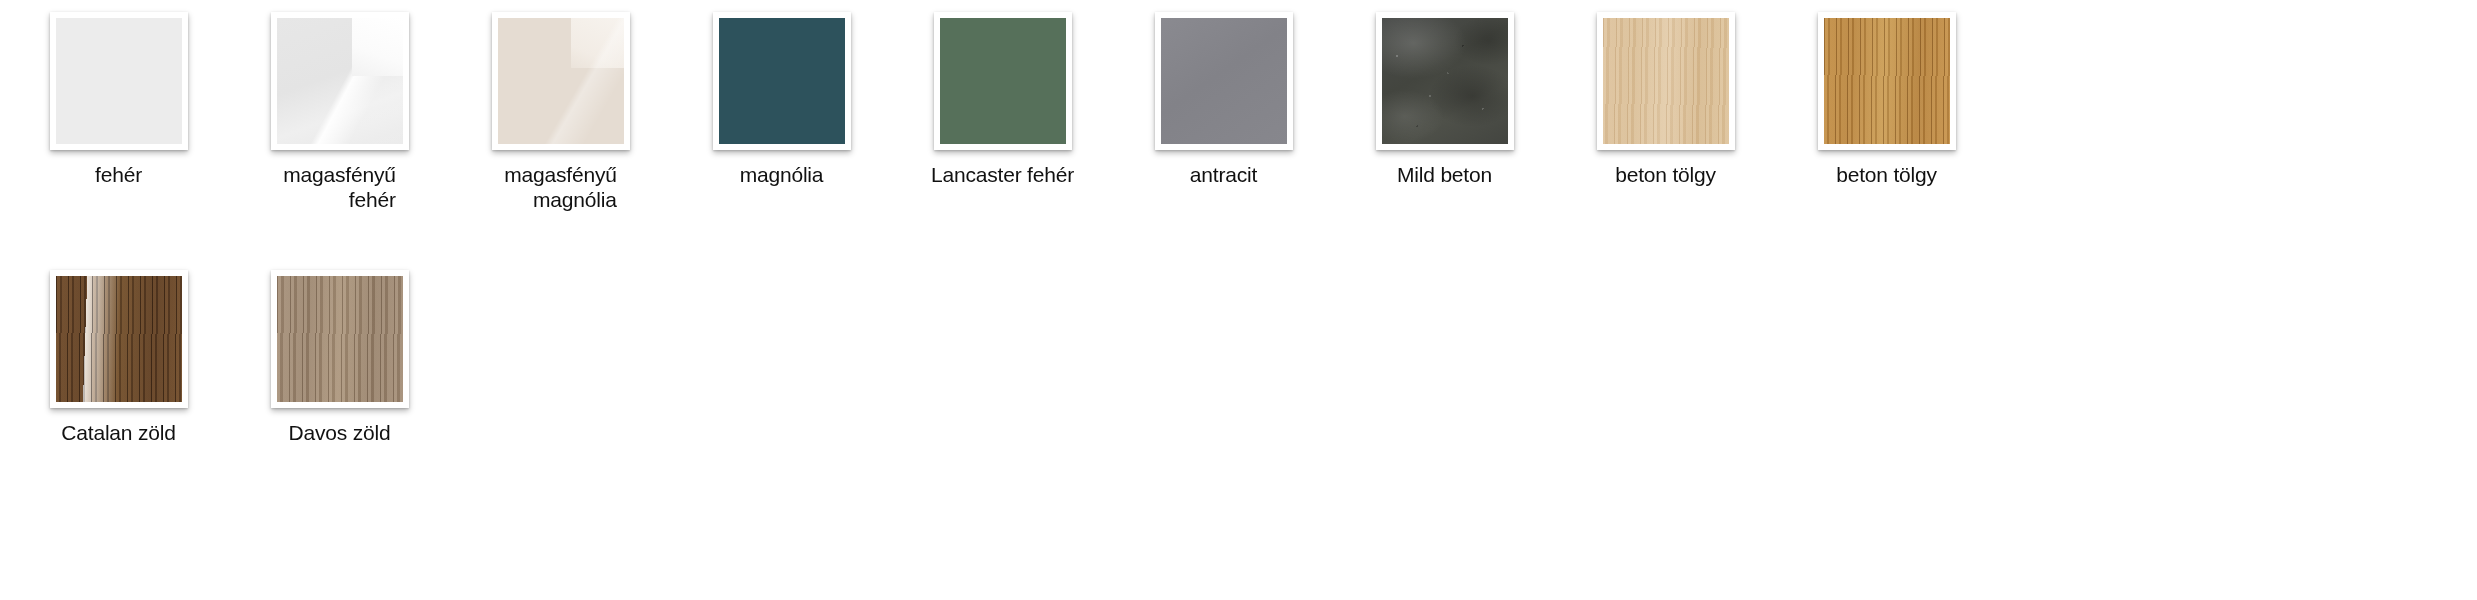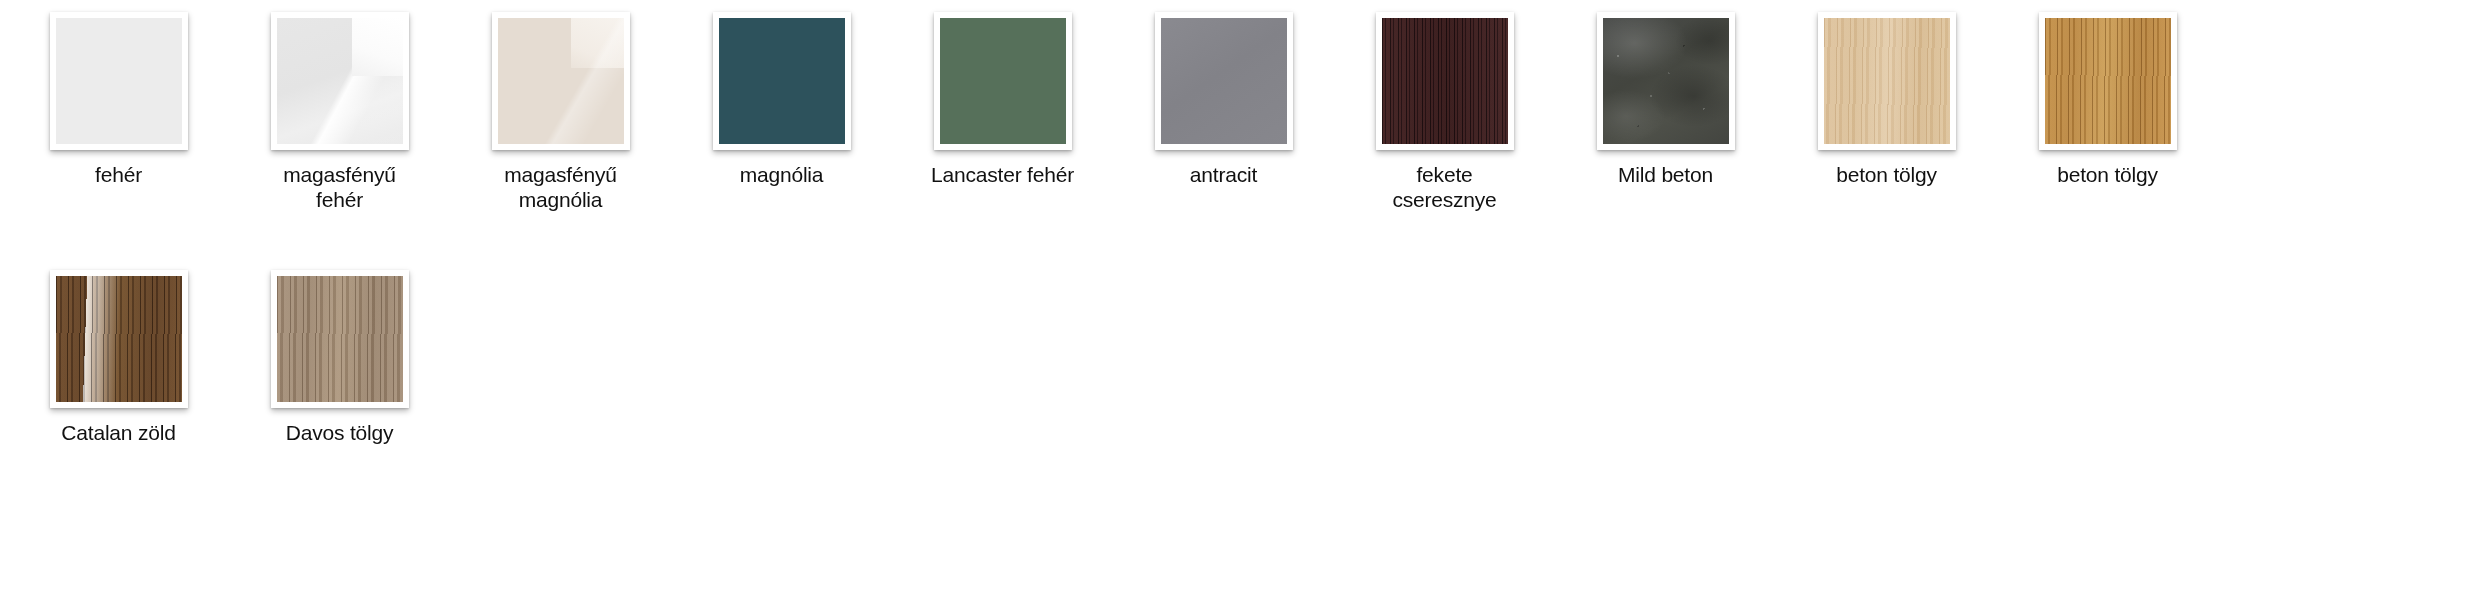--- a/index.html
+++ b/index.html
@@ -24,21 +24,21 @@
   .sample{
     width:100%;height:100%;
     position:relative;overflow:hidden;
     background-color:#cccccc;
   }
   .caption{
     margin-top:12px;
     font-size:21px;
     line-height:25px;
     color:#111111;
-    text-align:center;
+    text-align:right;
     letter-spacing:-0.2px;
     max-width:210px;
     font-stretch:condensed;
   }
   .caption.bold{font-weight:normal;}
 
   
   .m-white{background:#ececec;}
   .m-gloss-white{
     background:
@@ -185,28 +185,20 @@
       <div class="caption">Lancaster fehér</div>
     </div>
 
     <div class="cell">
       <div class="frame">
         <div class="sample m-anthracite"></div>
       </div>
       <div class="caption">antracit</div>
     </div>
 
-    <div class="cell">
-      <div class="frame">
-        <div class="sample m-cherry">
-          <div class="grain strong"></div>
-        </div>
-      </div>
-      <div class="caption">fekete<br>cseresznye</div>
-    </div>
 
     <div class="cell">
       <div class="frame">
         <div class="sample m-concrete">
           <div class="speck"></div>
         </div>
       </div>
       <div class="caption bold">Mild beton</div>
     </div>
 
@@ -240,17 +232,17 @@
       </div>
       <div class="caption bold">Catalan zöld</div>
     </div>
 
     <div class="cell">
       <div class="frame">
         <div class="sample m-oak-davos">
           <div class="grain"></div>
         </div>
       </div>
-      <div class="caption bold">Davos tölgy</div>
+      <div class="caption bold">Davos zöld</div>
     </div>
 
   </div>
 </div>
 
 </body></html>

